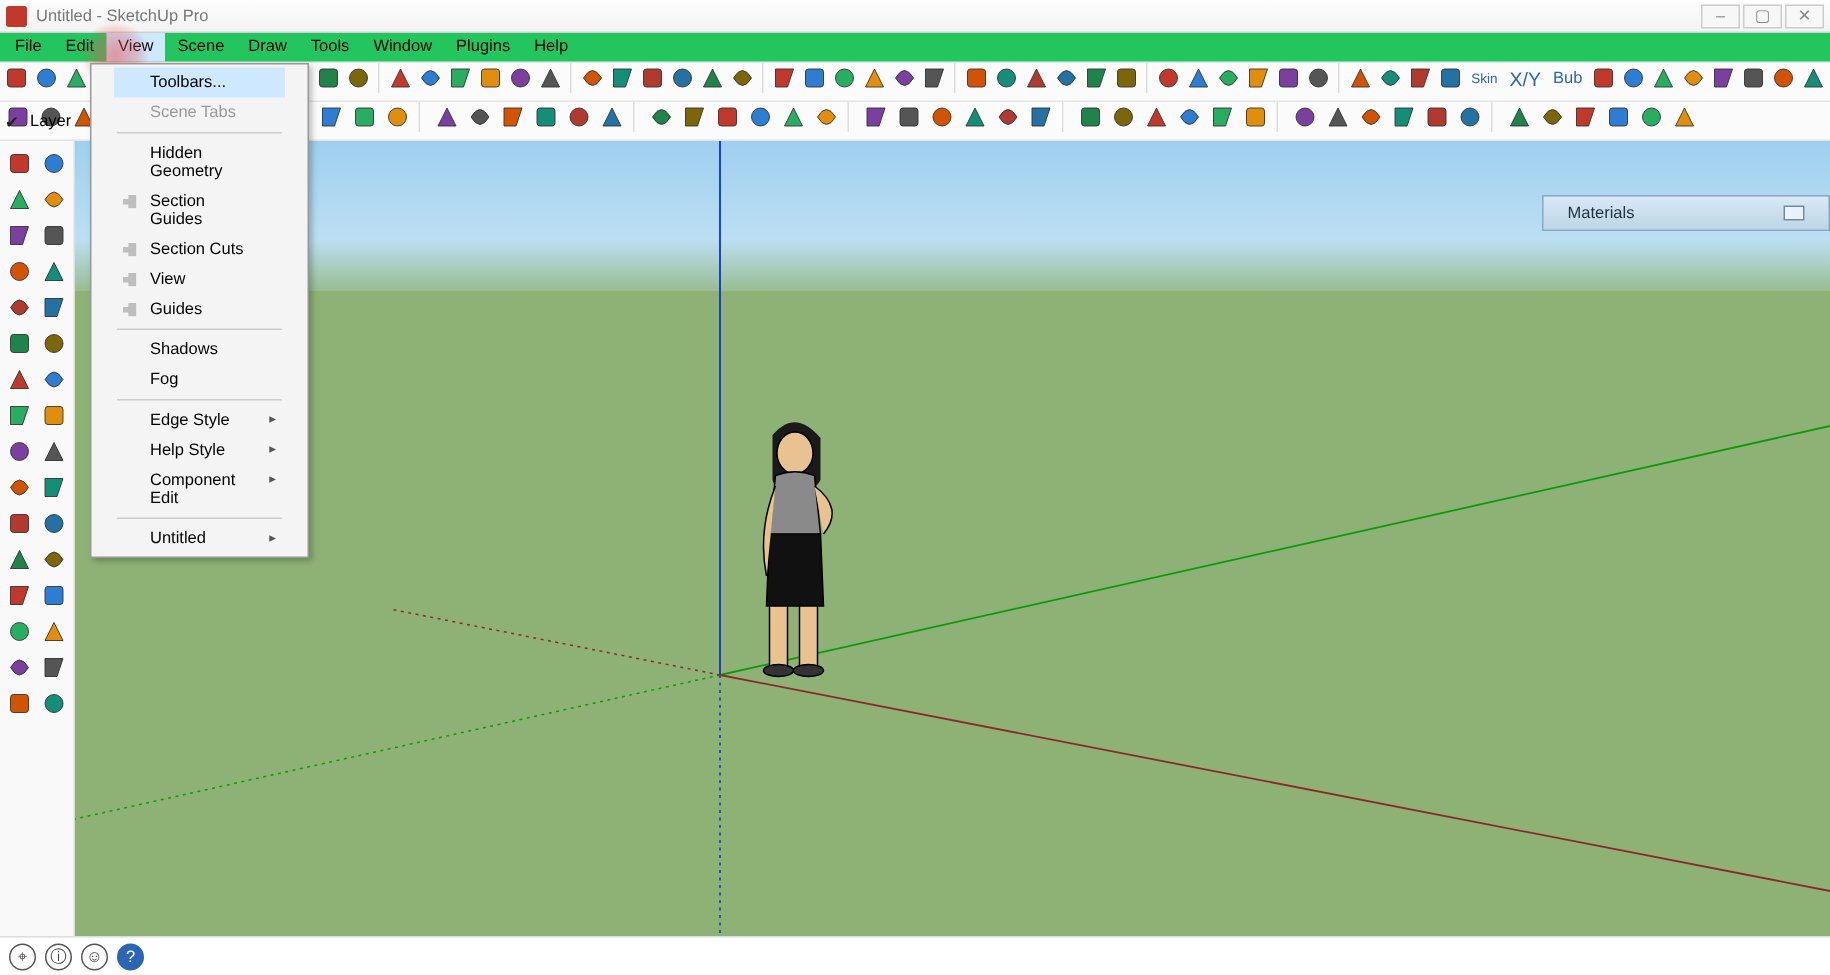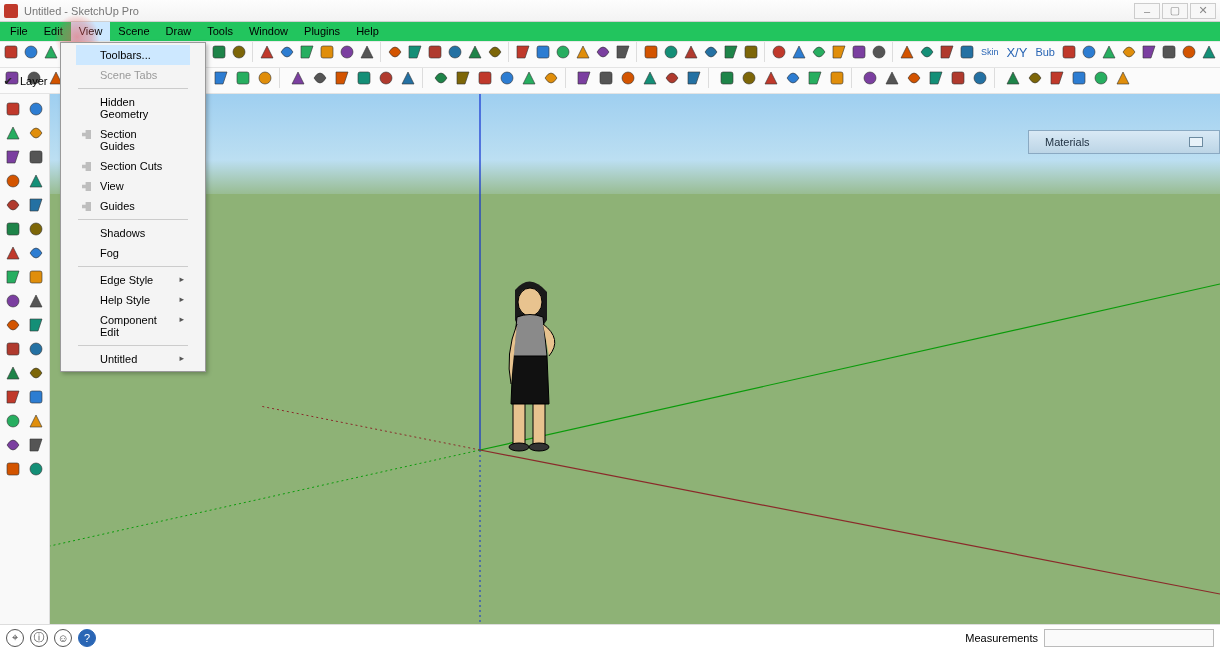--- a/index.html
+++ b/index.html
@@ -878,17 +878,13 @@
     </div>
   <div class="sicon">
       <span>ⓘ</span>
     </div>
   <div class="sicon">
       <span>☺</span>
     </div>
   <div class="sicon blue">
       <span>?</span>
     </div>
-  <div class="meas">
-    <span>Measurements</span>
-    <input value="" style="">
-  </div>
 </div>
 
 </body></html>

